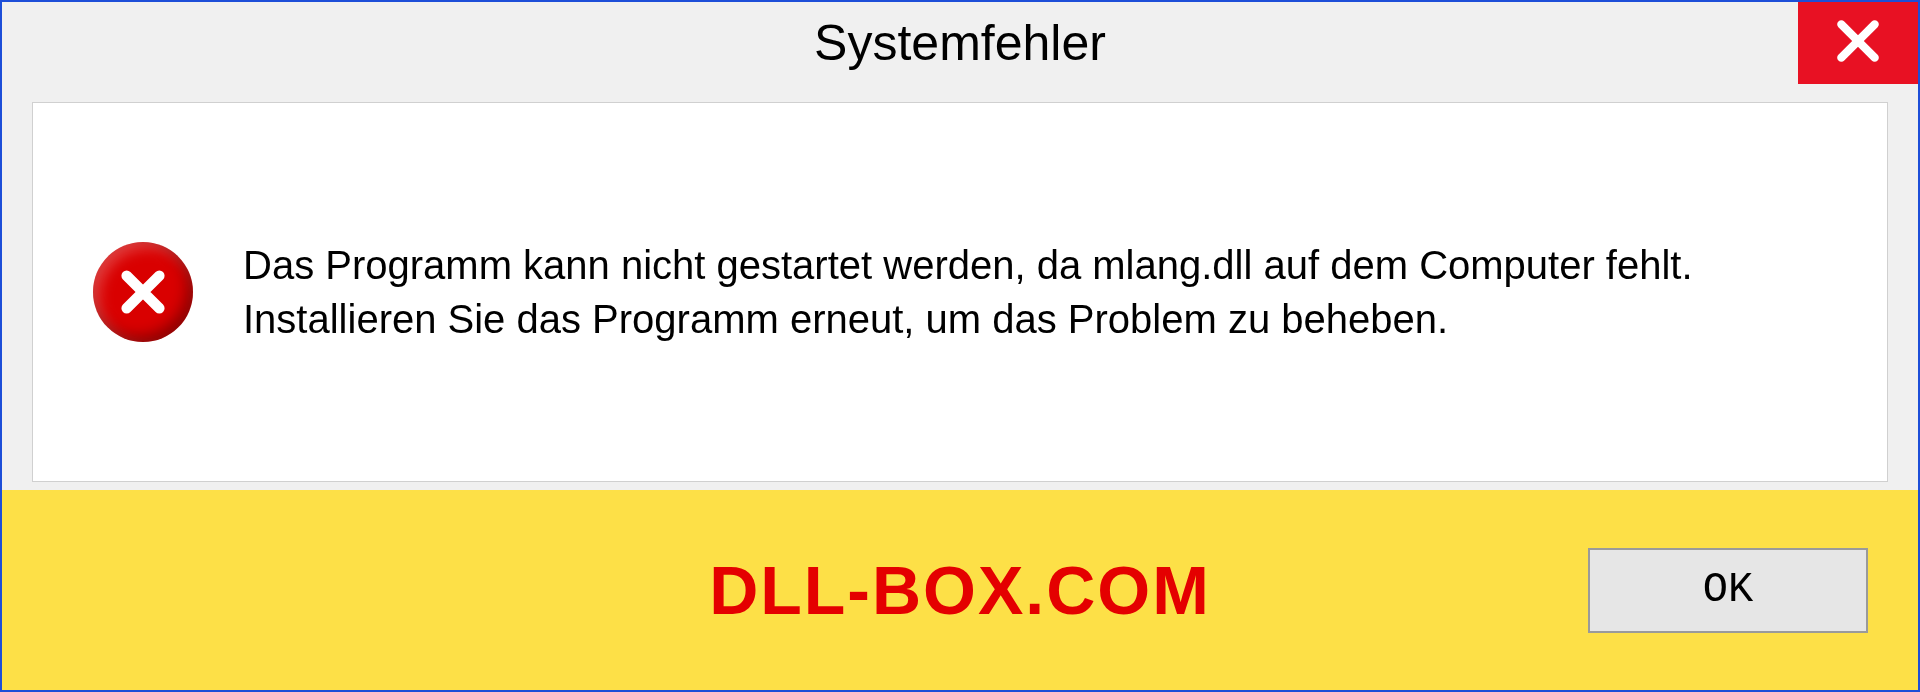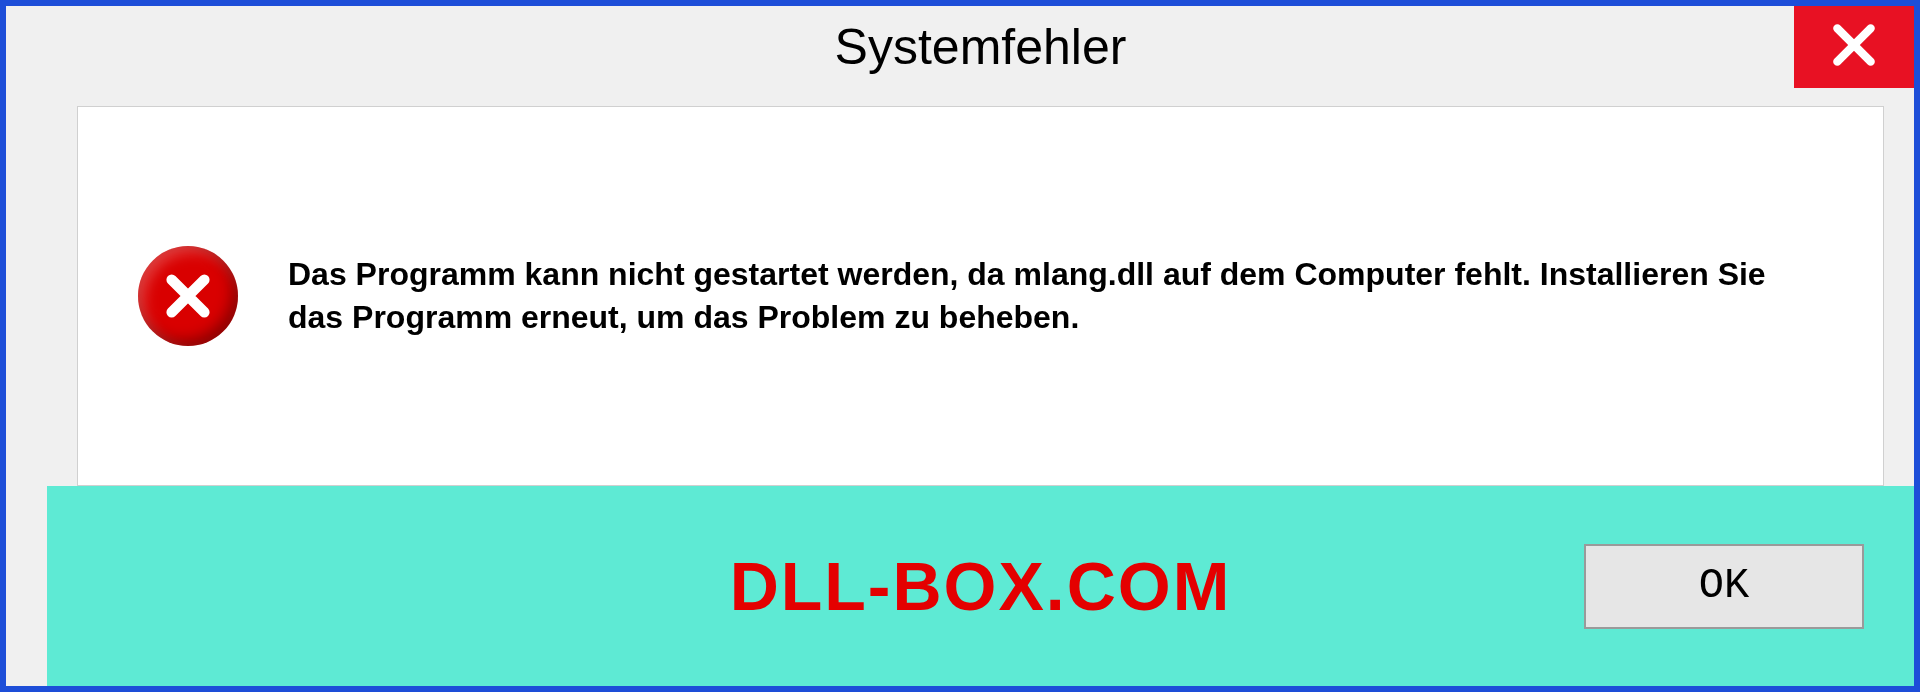--- a/index.html
+++ b/index.html
@@ -12,25 +12,24 @@
       background: #fff;
       width: 1920px;
       height: 692px;
       position: relative;
       overflow: hidden;
     }
     .dialog {
       width: 100%;
       height: 100%;
       background: #f0f0f0;
-      border: 6px solid #1d4ed8;
+      border: 2px solid #1d4ed8;
       position: relative;
       display: flex;
       flex-direction: column;
-      padding-left: 41px;
     }
     .titlebar {
       height: 82px;
       display: flex;
       align-items: center;
       justify-content: center;
       position: relative;
       background: #f0f0f0;
     }
     .title {
@@ -78,32 +77,32 @@
       display: flex;
       align-items: center;
       justify-content: center;
       box-shadow: inset -6px -6px 14px rgba(0,0,0,0.35), inset 6px 6px 14px rgba(255,255,255,0.25);
     }
     .error-icon-circle svg {
       width: 56px;
       height: 56px;
     }
     .message-text {
-      font-size: 32px;
+      font-size: 40px;
       line-height: 1.35;
       color: #000;
-      font-weight: 700;
+      font-weight: 400;
     }
     .footer {
       height: 200px;
       display: flex;
       align-items: center;
       justify-content: flex-end;
       padding: 0 50px;
-      background: #5eead4;
+      background: #fde047;
       position: relative;
     }
     .watermark {
       position: absolute;
       left: 50%;
       transform: translateX(-50%);
       font-size: 68px;
       font-weight: 800;
       letter-spacing: 2px;
       color: #e40000;

